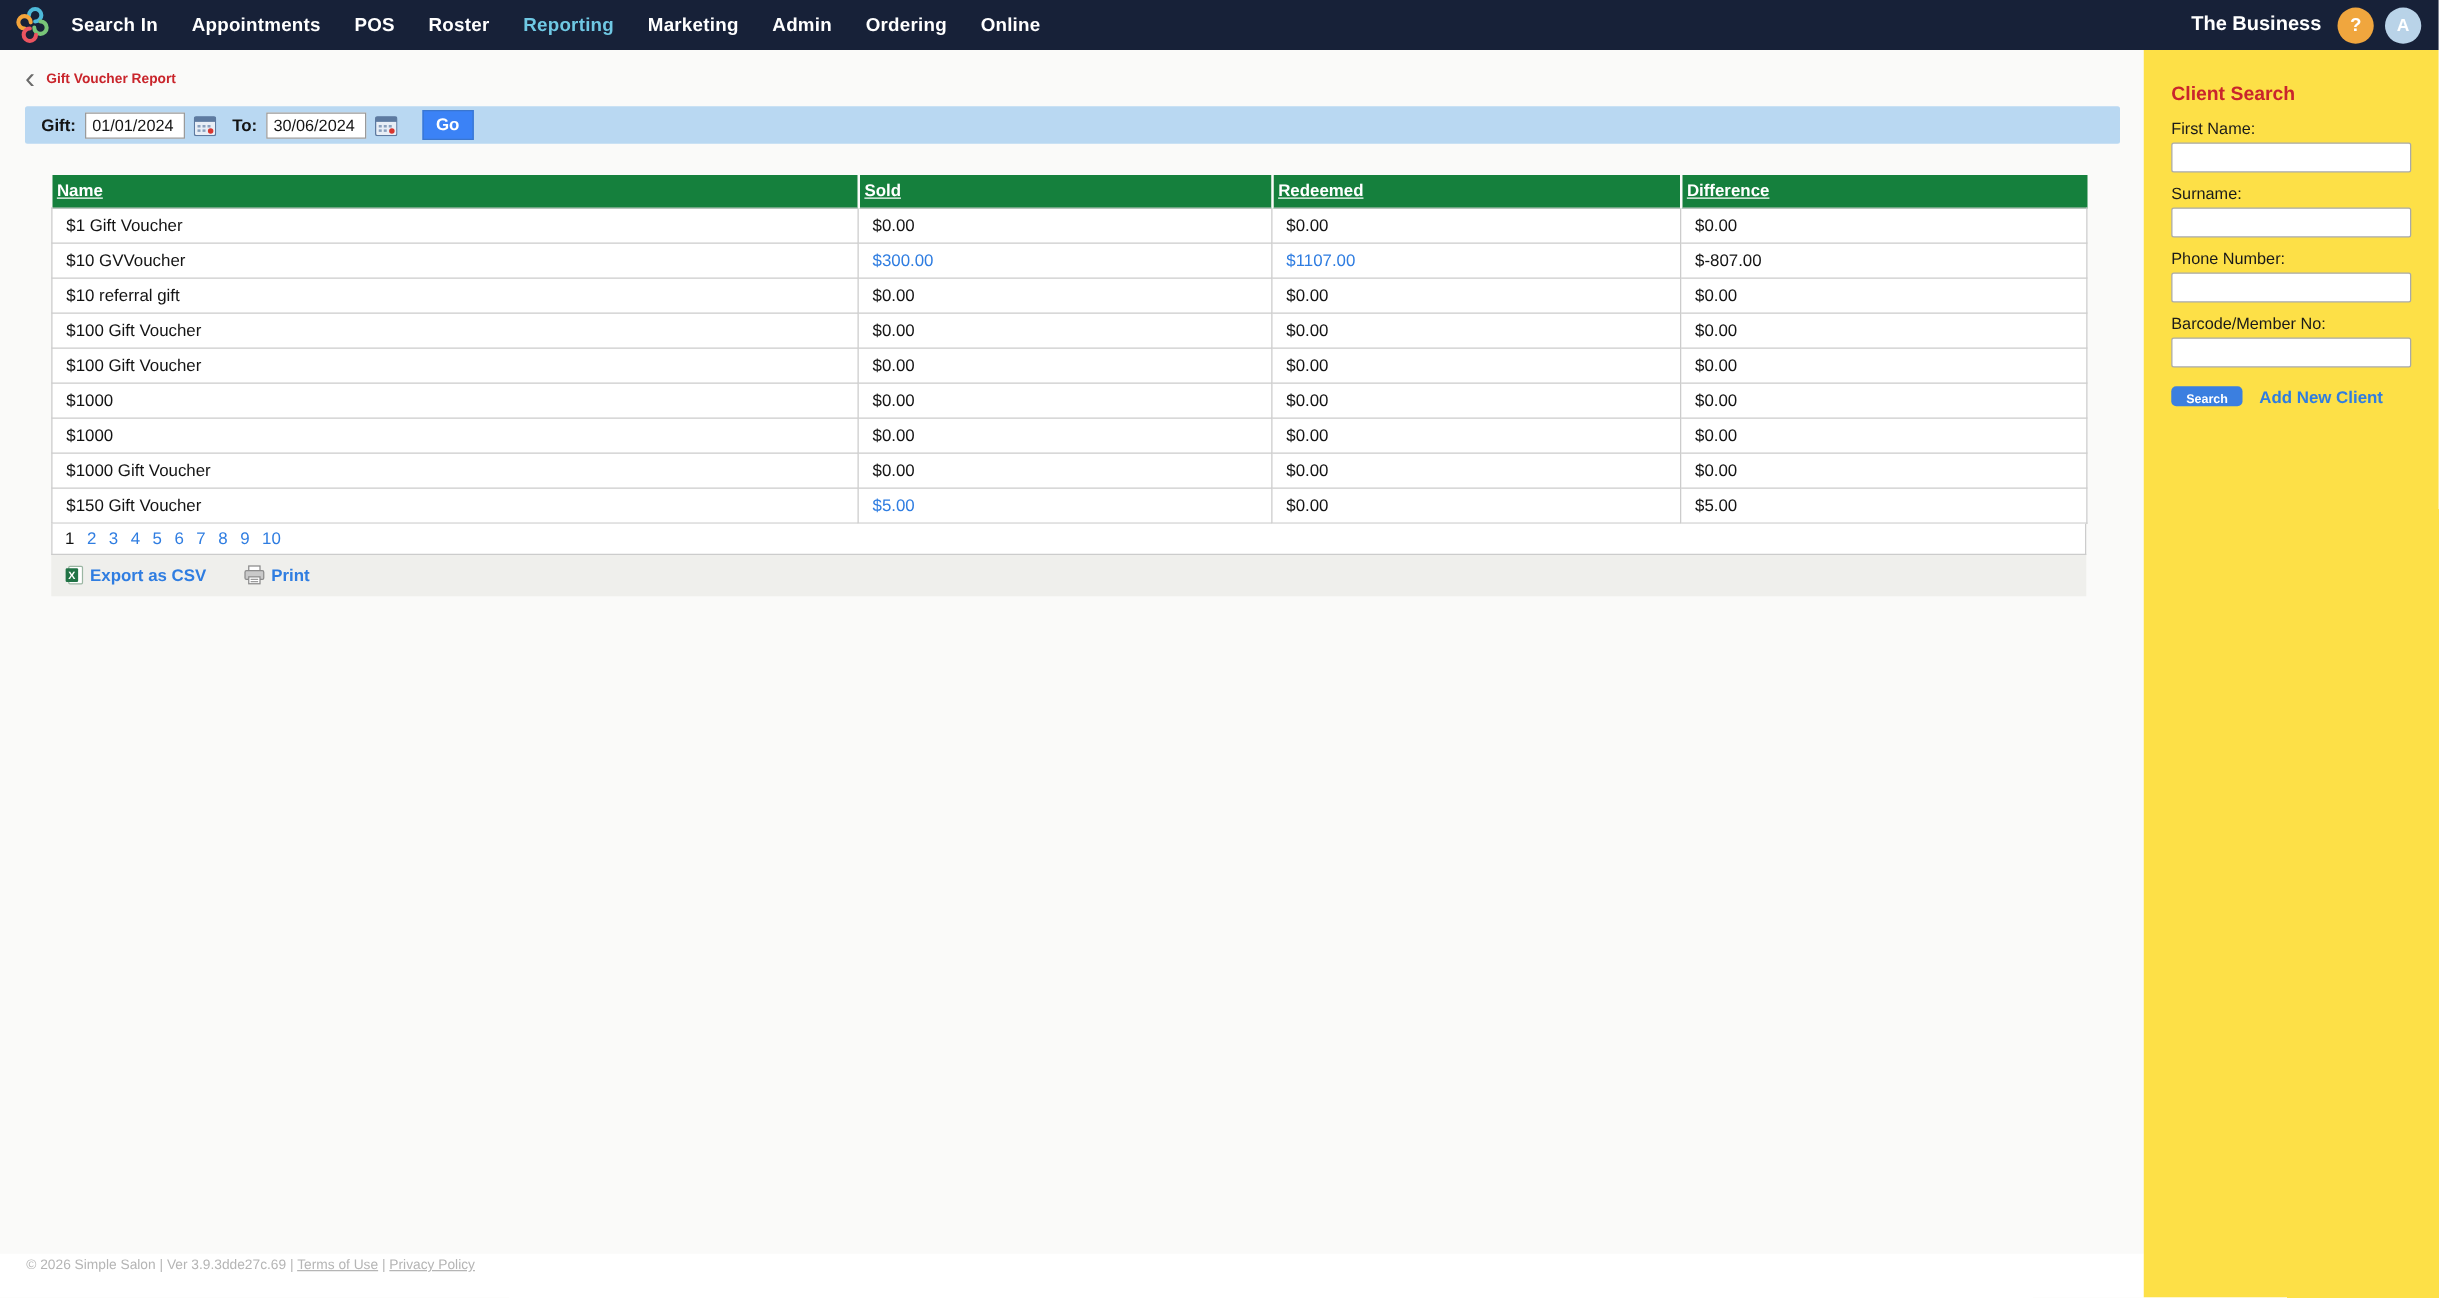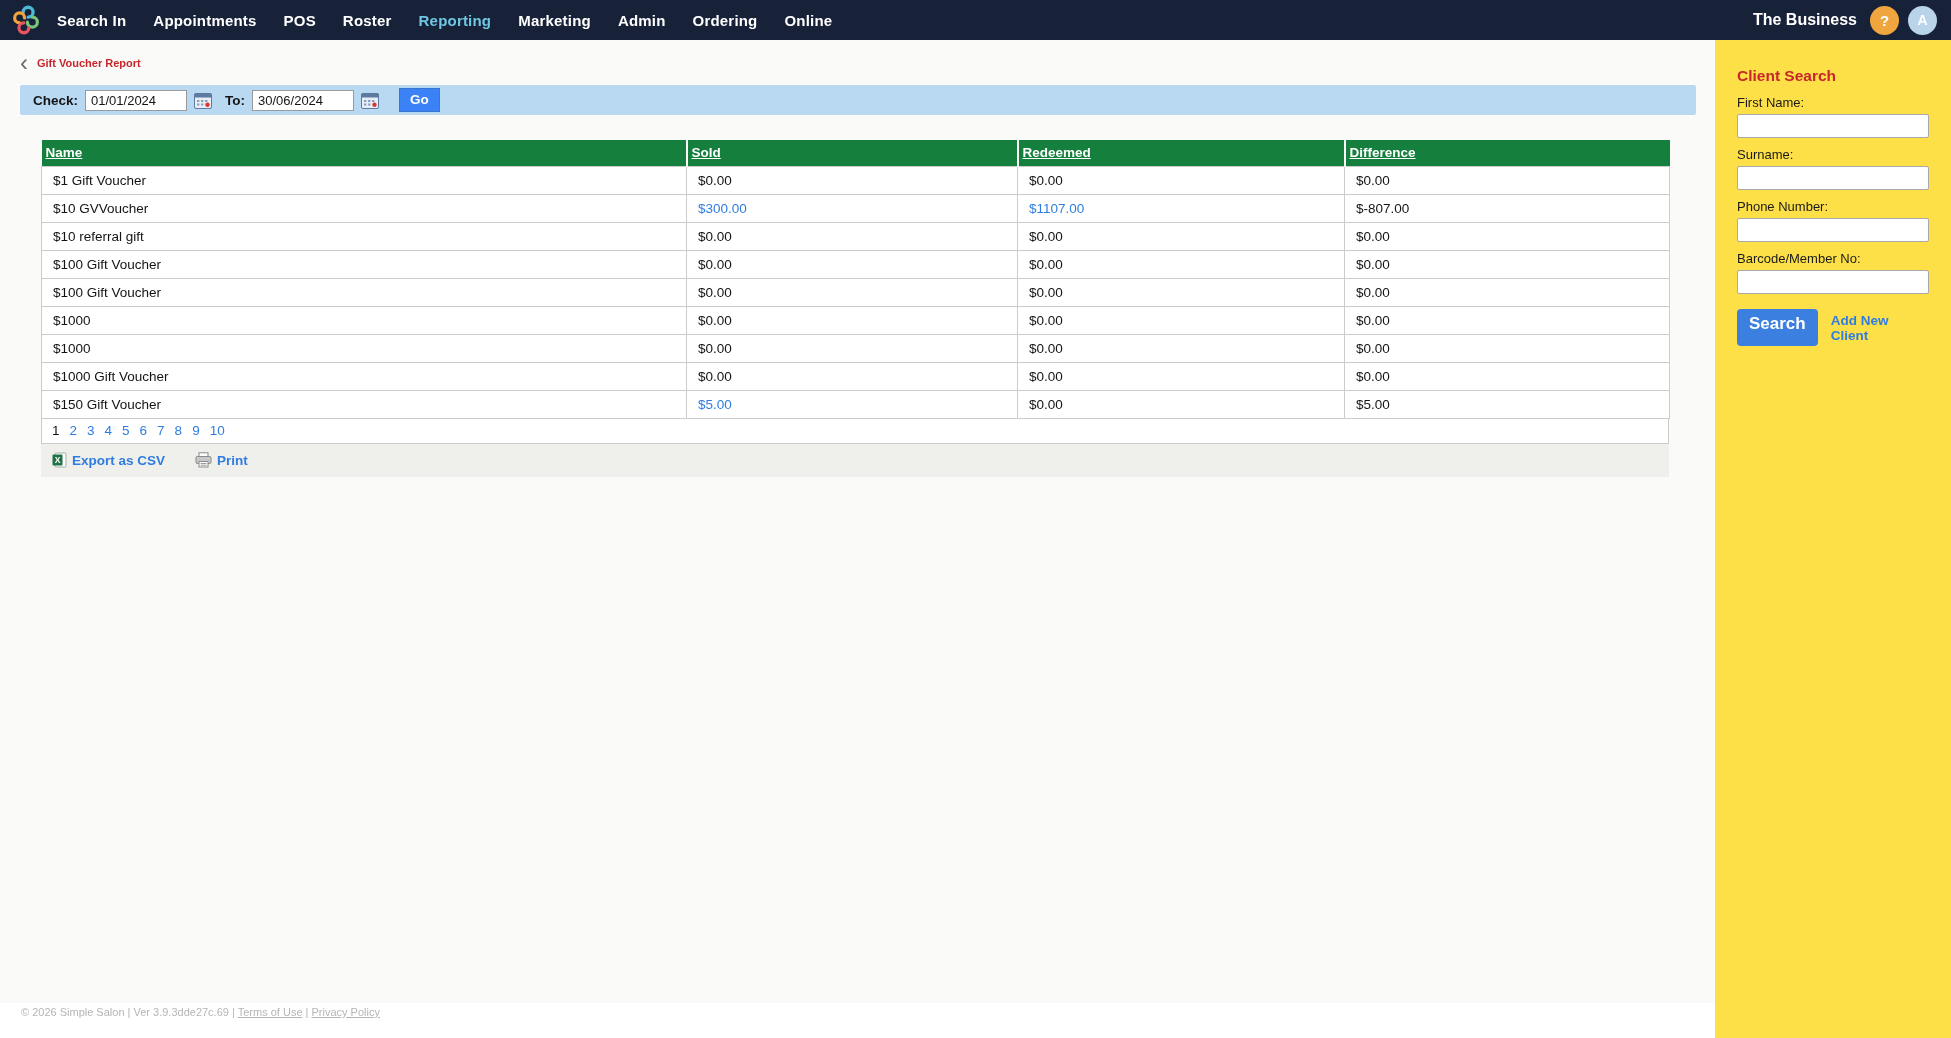--- a/index.html
+++ b/index.html
@@ -45,21 +45,21 @@
   }
   .back-chevron { color:#6b6b6b; font-size:24px; line-height:18px; font-weight:400; cursor:pointer; }
   .page-title { color:#c9252c; font-size:11px; font-weight:700; }
 
   .filter-bar {
     margin:13px 19px 0 20px; height:30px; background:#b9d8f2; border-radius:2px;
     display:flex; align-items:center; padding-left:13px; gap:7px;
   }
   .filter-label { font-size:13.5px; font-weight:700; color:#141414; }
   .date-input {
-    width:102px; height:21px; border:1px solid #9a9a9a; background:#fff;
+    width:80px; height:21px; border:1px solid #9a9a9a; background:#fff;
     font-family:"Liberation Sans",sans-serif; font-size:13px; padding:1px 5px; color:#141414;
   }
   .cal-btn { width:18px; height:17px; cursor:pointer; margin-right:6px; background:none; border:none; padding:0; }
   .go-btn {
     margin-left:7px; background:#3b82f6; color:#fff; border:1px solid #3a76cf;
     border-radius:0; font-family:"Liberation Sans",sans-serif;
     font-size:13.5px; font-weight:700; padding:3px 10px 4px; cursor:pointer;
   }
 
   
@@ -103,22 +103,22 @@
   }
   .sidebar-title { color:#c9252c; font-size:15.5px; font-weight:700; margin:6px 0 10px; }
   .field-label { display:block; font-size:13px; color:#1a1a1a; margin:9px 0 4px; }
   .field-input {
     width:192px; height:24px; border:1px solid #a9a9a9; border-radius:2px;
     background:#fff; font-family:"Liberation Sans",sans-serif; font-size:13px; padding:0 5px;
   }
   .search-row { margin-top:15px; display:flex; align-items:center; gap:13px; }
   .search-btn {
     background:#3b7fe0; color:#fff; border:none; border-radius:4px;
-    font-family:"Liberation Sans",sans-serif; font-size:17px; font-weight:700;
-    padding:5px 12px 12px; cursor:pointer;
+    font-family:"Liberation Sans",sans-serif; font-size:10px; font-weight:700;
+    padding:5px 12px 0; cursor:pointer;
   }
   .add-link { color:#2f7de1; font-size:13.5px; font-weight:600; cursor:pointer; text-decoration:none; }
 
   
   .footer {
     position:absolute; left:21px; top:1006px;
     font-size:11px; color:#b5b5b5;
   }
   .footer a { color:#b5b5b5; text-decoration:underline; cursor:pointer; }
 </style>
@@ -155,21 +155,21 @@
 </nav>
 
 <main class="main">
 
   <div class="page-title-row">
     <span class="back-chevron">‹</span>
     <h1 class="page-title">Gift Voucher Report</h1>
   </div>
 
   <div class="filter-bar">
-    <span class="filter-label">Check:</span>
+    <span class="filter-label">Gift:</span>
     <input class="date-input" type="text" value="01/01/2024" style="">
     <button class="cal-btn">
       <svg width="18" height="17" viewBox="0 0 18 17">
         <rect x="0.5" y="1.5" width="17" height="15" rx="1.5" fill="#e8eef6" stroke="#5d7aa0"></rect>
         <rect x="0.5" y="1.5" width="17" height="4" fill="#5d7aa0"></rect>
         <g fill="#8aa0bd">
           <rect x="3" y="8" width="2.4" height="2"></rect>
             <rect x="7" y="8" width="2.4" height="2"></rect>
             <rect x="11" y="8" width="2.4" height="2"></rect>
           <rect x="3" y="11.5" width="2.4" height="2"></rect>

